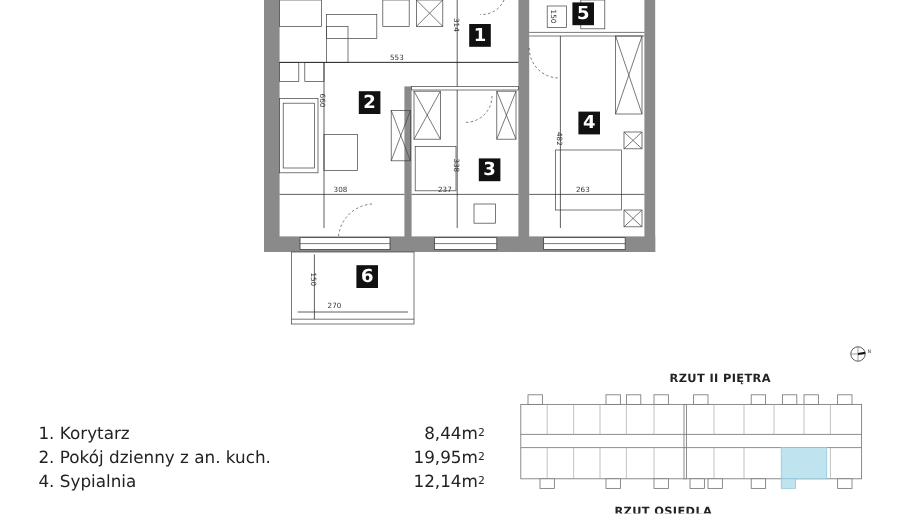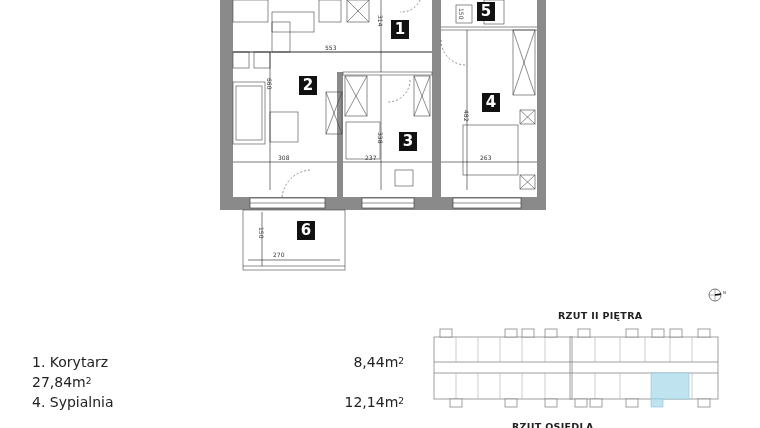--- a/index.html
+++ b/index.html
@@ -128,21 +128,22 @@
   <div class="room-label" style="left:477px;top:2px;">5</div>
   <div class="room-label" style="left:297px;top:221px;">6</div>
 </div>
 
 <div class="legend">
   <div class="legend-row">
     <span>1. Korytarz</span>
     <span><span>8,44</span>m<sup>2</sup></span>
   </div>
   <div class="legend-row">
-    <span><span>27,84</span>m<sup>2</sup></span>
+    <span>2. Pokój dzienny z an. kuch.</span>
+    <span><span>19,95</span>m<sup>2</sup></span>
   </div>
   <div class="legend-row">
     <span>4. Sypialnia</span>
     <span><span>12,14</span>m<sup>2</sup></span>
   </div>
 </div>
 
 <div class="floor-title">RZUT II PIĘTRA</div>
 
 <svg class="abs" style="left:430px;top:325px;" width="290" height="85" viewBox="0 0 290 85">

